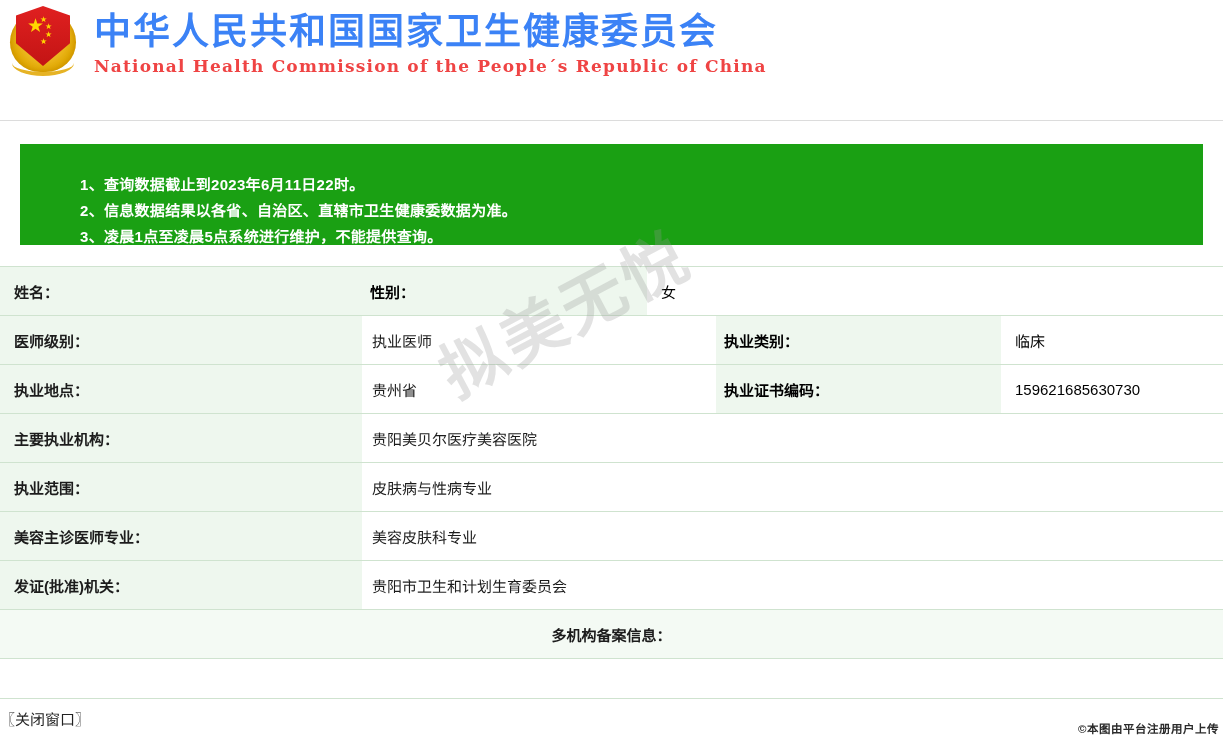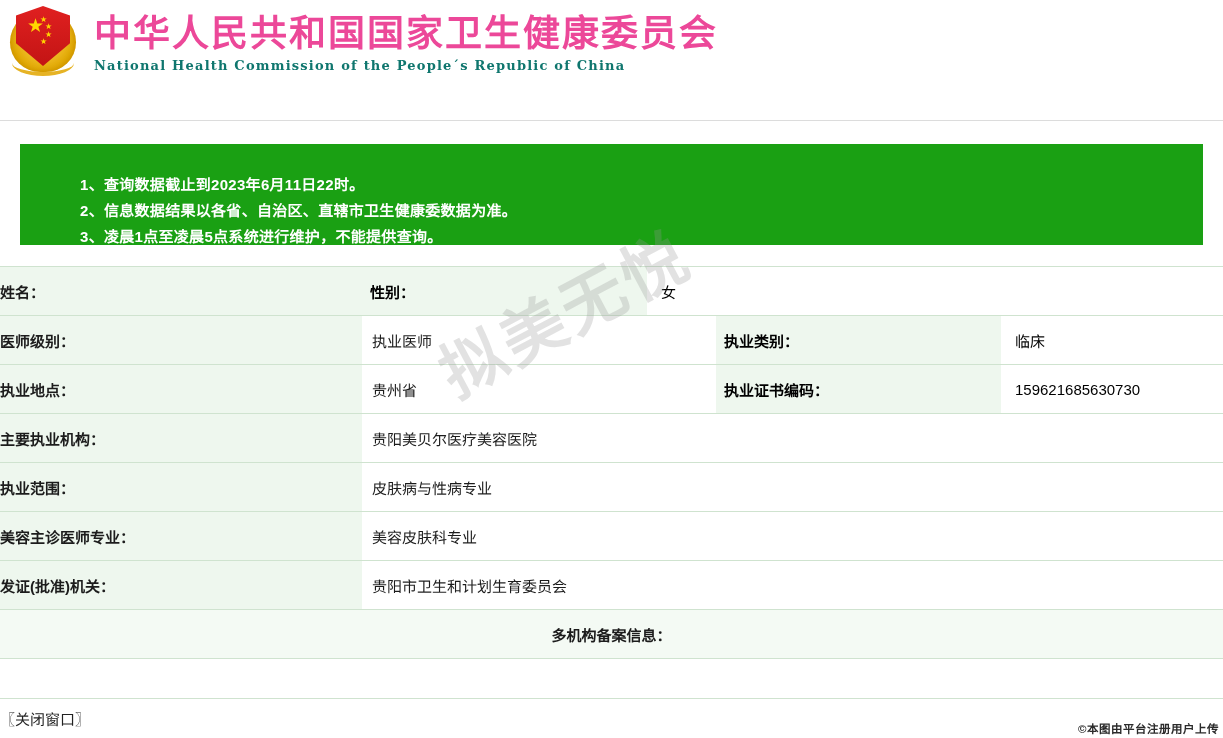--- a/index.html
+++ b/index.html
@@ -72,30 +72,30 @@
 
   .title-block {
     margin-left: 14px;
     padding-top: 4px;
   }
   .title-cn {
     font-family: "DejaVu Serif", "Liberation Serif", serif;
     font-weight: bold;
     font-size: 37px;
     letter-spacing: 2px;
-    color: #ec4899;
+    color: #3b82f6;
     line-height: 44px;
     white-space: nowrap;
   }
   .title-en {
     font-family: "DejaVu Serif", "Liberation Serif", serif;
     font-weight: bold;
-    font-size: 13px;
+    font-size: 17px;
     letter-spacing: 1.2px;
-    color: #0f766e;
+    color: #ef4444;
     margin-top: 3px;
     white-space: nowrap;
   }
   .header-rule {
     width: 1223px;
     height: 1px;
     background: #dcdcdc;
     margin-top: 40px;
   }
 
@@ -137,20 +137,21 @@
     display: flex;
     align-items: center;
     box-sizing: border-box;
     font-size: 15px;
     color: #1c1c1c;
     height: 100%;
   }
   .cell.label {
     background: #eef7ee;
     font-weight: bold;
+    padding-left: 14px;
     text-align: right;
   }
   .cell.value {
     background: #ffffff;
     padding-left: 10px;
   }
   .w-label-1 { width: 362px; }
   .w-value-1 { width: 354px; }
   .w-value-wide { width: 792px; }
 

